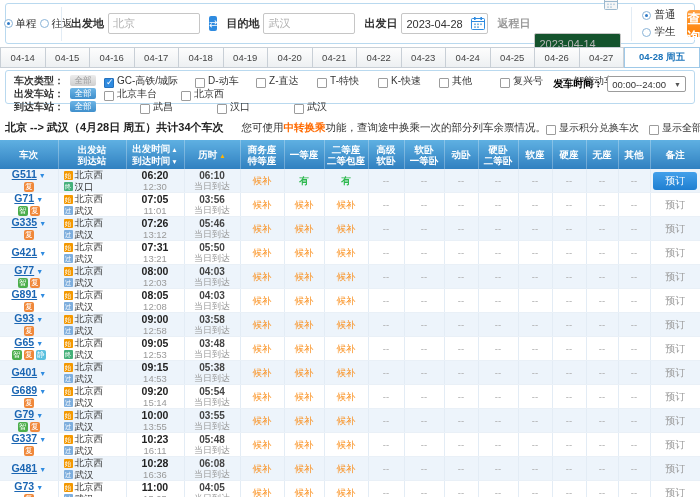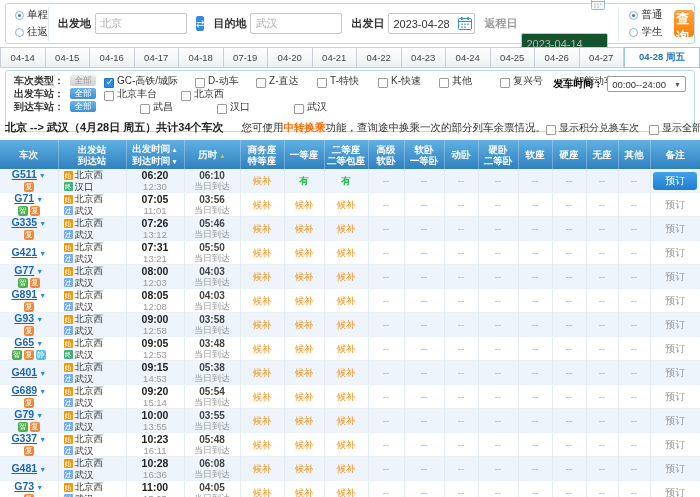--- a/index.html
+++ b/index.html
@@ -4,21 +4,21 @@
 <style>
   * { box-sizing: border-box; margin: 0; padding: 0; }
   html,body { width:700px; height:497px; overflow:hidden; background:#fff;
     font-family:"Liberation Sans","DejaVu Sans",sans-serif; }
 
   
   .search-panel { position:absolute; top:3px; left:5px; width:690px; height:41px;
     border:1px solid #b9d9ef; border-radius:3px; background:#fff;
     display:flex; align-items:center; }
   .trip-radios { width:56px; padding-left:9px; border-right:1px solid #e2ecf5;
-    display:flex; flex-direction:column; gap:3px; font-size:10.5px; color:#333; height:34px; justify-content:center; }
+    display:flex; flex-direction:row; gap:3px; font-size:10.5px; color:#333; height:34px; justify-content:center; }
   .radio-item { display:flex; align-items:center; gap:3px; cursor:pointer; white-space:nowrap; }
   .radio { width:9px; height:9px; border:1px solid #8ab4d8; border-radius:50%; background:#fff; position:relative; flex:0 0 auto; }
   .radio.sel::after { content:""; position:absolute; inset:2px; background:#2f7ac6; border-radius:50%; }
   .field { display:flex; align-items:center; margin-left:9px; }
   .field > label { font-size:11px; font-weight:bold; color:#333; margin-right:4px; white-space:nowrap; }
   .txt { height:21px; border:1px solid #c6c6c6; border-radius:2px; font-size:11px; padding:0 4px;
     font-family:inherit; }
   .txt.station { width:92px; color:#b0b0b0; }
   .input-wrap { position:relative; }
   .txt.date { width:87px; color:#333; padding-right:20px; }
@@ -34,21 +34,21 @@
 
   
   .date-tabs { position:absolute; top:47px; left:0; width:700px; height:21px; display:flex; }
   .tab { flex:1; border:1px solid #c8cfd6; border-left:none;
     background:linear-gradient(#fdfdfd,#edf0f2); font-size:9.5px; color:#444;
     display:flex; align-items:center; justify-content:center; cursor:pointer; white-space:nowrap; }
   .tab:first-child { border-left:1px solid #c8cfd6; }
   .tab.active { flex:1.7; background:#fff; border:1px solid #9fc9e8; color:#1a73ba; font-weight:bold; }
 
   
-  .filter-panel { position:absolute; top:70px; left:5px; width:690px; height:62px;
+  .filter-panel { position:absolute; top:70px; left:5px; width:690px; height:34px;
     border:1px solid #b9d9ef; border-radius:3px; background:#fff; padding:3px 8px; }
   .filter-row { display:flex; align-items:center; height:13px; font-size:10px; color:#333; white-space:nowrap; }
   .f-label { font-weight:bold; width:56px; flex:0 0 auto; }
   .all-btn { width:26px; height:11px; line-height:11px; text-align:center; color:#fff;
     background:linear-gradient(#6db5e6,#3f8fcc); border-radius:2px; font-size:8.5px; margin-right:8px; cursor:pointer; flex:0 0 auto; }
   .all-btn.inactive { background:linear-gradient(#ececec,#cfcfcf); color:#9a9a9a; }
   .f-opt { display:inline-flex; align-items:flex-end; margin-right:17px; cursor:pointer; }
   .cb { width:10px; height:10px; border:1px solid #9c9c9c; border-radius:1px; background:#fff;
     display:inline-block; margin-right:3px; position:relative; flex:0 0 auto; }
   .cb.checked { background:#2f8be0; border-color:#2672bd; }
@@ -190,21 +190,21 @@
 
   <button class="query-btn">查询</button>
 </div>
 
 <div class="date-tabs">
     <div class="tab">04-14</div>
     <div class="tab">04-15</div>
     <div class="tab">04-16</div>
     <div class="tab">04-17</div>
     <div class="tab">04-18</div>
-    <div class="tab">07-19</div>
+    <div class="tab">04-19</div>
     <div class="tab">04-20</div>
     <div class="tab">04-21</div>
     <div class="tab">04-22</div>
     <div class="tab">04-23</div>
     <div class="tab">04-24</div>
     <div class="tab">04-25</div>
     <div class="tab">04-26</div>
     <div class="tab">04-27</div>
     <div class="tab active">04-28 周五</div>
   </div>

